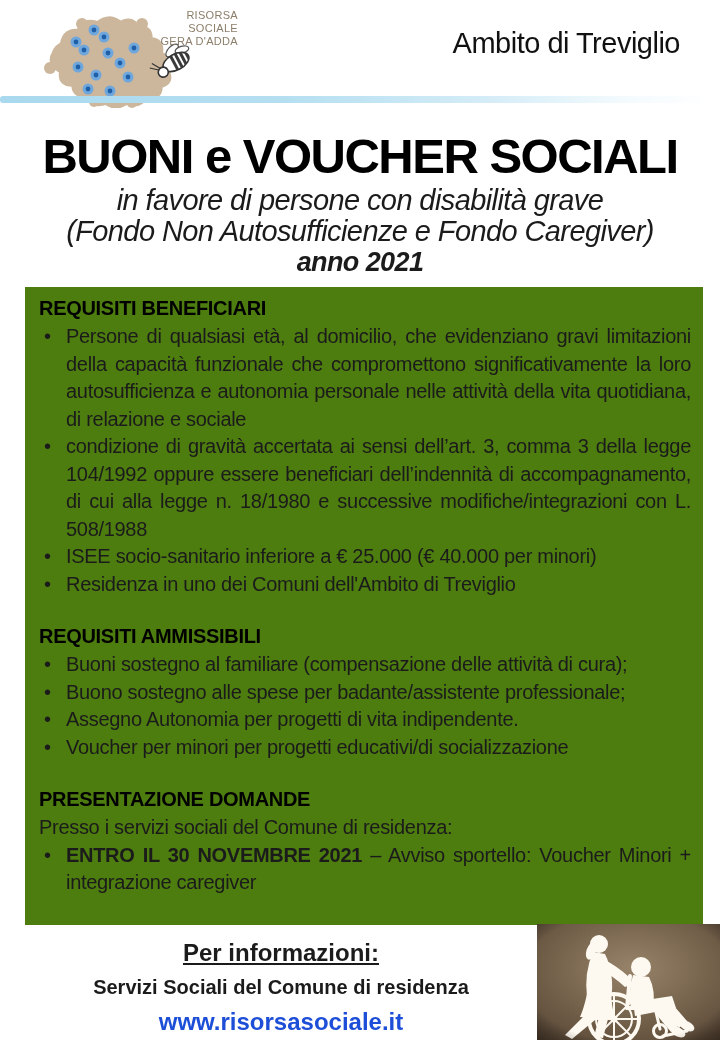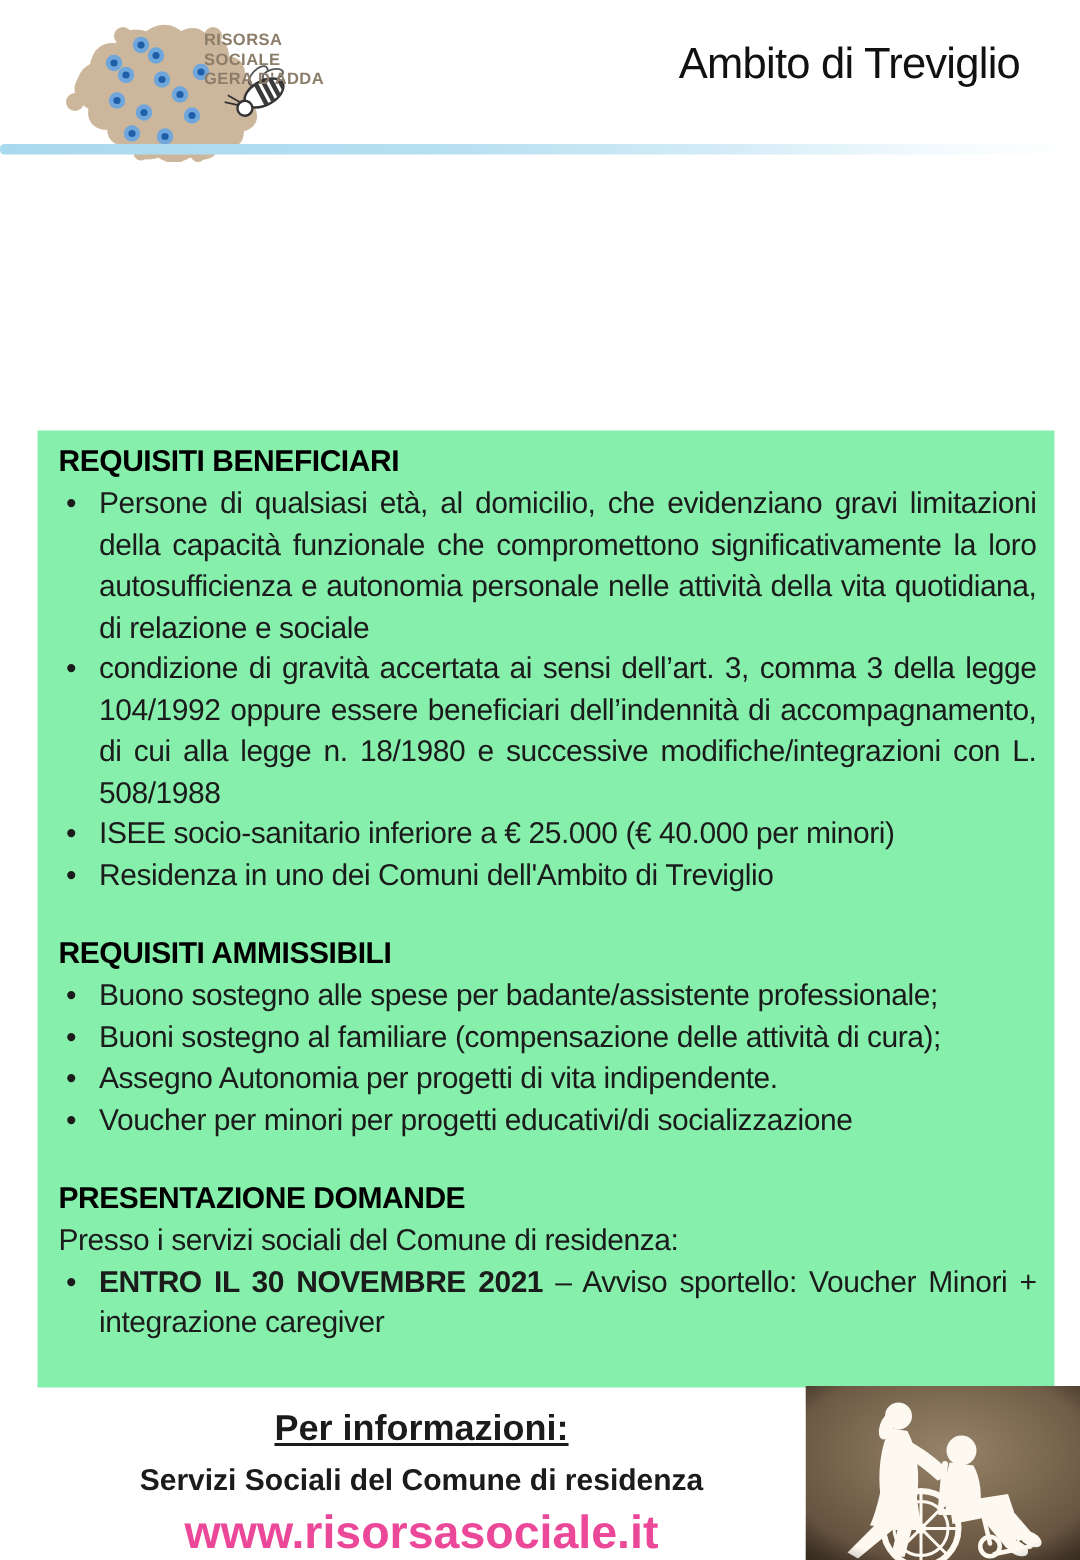--- a/index.html
+++ b/index.html
@@ -7,23 +7,23 @@
   .page {
     position:relative; width:720px; height:1040px; margin:0 auto;
     background:#ffffff; overflow:hidden;
     font-family:"Liberation Sans", sans-serif; color:#1b1b1b;
   }
 
   
   .logo { position:absolute; left:36px; top:8px; width:210px; height:90px; }
   .logo svg { position:absolute; left:0; top:4px; }
   .logo-text {
-    position:absolute; left:100px; top:13px; width:102px;
-    text-align:left; font-size:11px; line-height:13px;
-    color:#8b7d69; letter-spacing:.3px; font-weight:bold;
+    position:absolute; left:100px; top:1px; width:102px;
+    text-align:right; font-size:11px; line-height:13px;
+    color:#8b7d69; letter-spacing:.3px; font-weight:normal;
   }
   .org-label {
     position:absolute; top:27px; right:40px;
     font-size:29px; letter-spacing:-0.5px; color:#111;
   }
   .divider {
     position:absolute; left:0; top:96px; width:714px; height:7px; border-radius:3px;
     background:linear-gradient(to right,#a9d9ee 0%, #b5dff1 40%, #d4ecf7 68%, #f4fbfe 88%, #ffffff 100%);
   }
 
@@ -32,38 +32,38 @@
   .main-title {
     font-size:49px; font-weight:bold; letter-spacing:-1.5px;
     line-height:58px; color:#000; white-space:nowrap;
   }
   .subtitle { font-style:italic; font-size:29px; line-height:31px; letter-spacing:-0.6px; }
   .subtitle.bold { font-weight:bold; font-size:27px; line-height:30px; }
 
   
   .panel {
     position:absolute; left:25px; top:287px; width:678px; height:638px;
-    background:#86efac; padding:7px 12px 0 14px; overflow:hidden;
+    background:#4d7c0f; padding:7px 12px 0 14px; overflow:hidden;
   }
   .panel, .panel li, .panel p { font-size:20px; line-height:27.5px; letter-spacing:-0.3px; }
   .sec-heading { font-size:20px; font-weight:bold; line-height:29px; color:#000; }
   .panel ul { list-style:none; }
   .panel li { position:relative; padding-left:27px; text-align:justify; }
   .panel li::before { content:"\2022"; position:absolute; left:5px; top:0; }
   .sec-gap { height:24px; }
   .intro-line { text-align:left; }
   .b { font-weight:bold; }
 
   
   .footer {
     position:absolute; left:30px; top:938px; width:502px; text-align:center; font-weight:bold;
   }
   .footer-line1 { font-size:24px; line-height:30px; text-decoration:underline; margin-bottom:4px; }
   .footer-line2 { font-size:20px; line-height:30px; margin-bottom:4px; }
-  .footer-link  { font-size:31px; line-height:32px; color:#ec4899; }
+  .footer-link  { font-size:24px; line-height:32px; color:#1d4ed8; }
   .photo { position:absolute; right:0; top:924px; width:183px; height:116px; }
 </style>
 </head>
 <body>
 
 <div class="page">
 
   <div class="logo">
     <svg width="180" height="96" viewBox="0 0 180 96">
 
@@ -131,37 +131,43 @@
     </svg>
     <div class="logo-text">
       <div>RISORSA SOCIALE</div>
       <div>GERA D'ADDA</div>
     </div>
   </div>
 
   <div class="org-label">Ambito di Treviglio</div>
   <div class="divider"></div>
 
+  <div class="title-block">
+    <div class="main-title">BUONI e VOUCHER SOCIALI</div>
+    <div class="subtitle">in favore di persone con disabilità grave</div>
+    <div class="subtitle">(Fondo Non Autosufficienze e Fondo Caregiver)</div>
+    <div class="subtitle bold">anno 2021</div>
+  </div>
 
   <div class="panel">
 
     <div class="sec-heading">REQUISITI BENEFICIARI</div>
     <ul>
       <li>Persone di qualsiasi età, al domicilio, che evidenziano gravi limitazioni della capacità funzionale che compromettono significativamente la loro autosufficienza e autonomia personale nelle attività della vita quotidiana, di relazione e sociale</li>
       <li>condizione di gravità accertata ai sensi dell’art. 3, comma 3 della legge 104/1992 oppure essere beneficiari dell’indennità di accompagnamento, di cui alla legge n. 18/1980 e successive modifiche/integrazioni con L. 508/1988</li>
       <li>ISEE socio-sanitario inferiore a € 25.000 (€ 40.000 per minori)</li>
       <li>Residenza in uno dei Comuni dell'Ambito di Treviglio</li>
     </ul>
 
     <div class="sec-gap"></div>
 
     <div class="sec-heading">REQUISITI AMMISSIBILI</div>
     <ul>
+      <li>Buoni sostegno al familiare (compensazione delle attività di cura);</li>
       <li>Buono sostegno alle spese per badante/assistente professionale;</li>
-      <li>Buoni sostegno al familiare (compensazione delle attività di cura);</li>
       <li>Assegno Autonomia per progetti di vita indipendente.</li>
       <li>Voucher per minori per progetti educativi/di socializzazione</li>
     </ul>
 
     <div class="sec-gap"></div>
 
     <div class="sec-heading">PRESENTAZIONE DOMANDE</div>
     <p class="intro-line">Presso i servizi sociali del Comune di residenza:</p>
     <ul>
       <li><span class="b">ENTRO IL 30 NOVEMBRE 2021</span><span> – Avviso sportello: Voucher Minori + integrazione caregiver</span></li>

